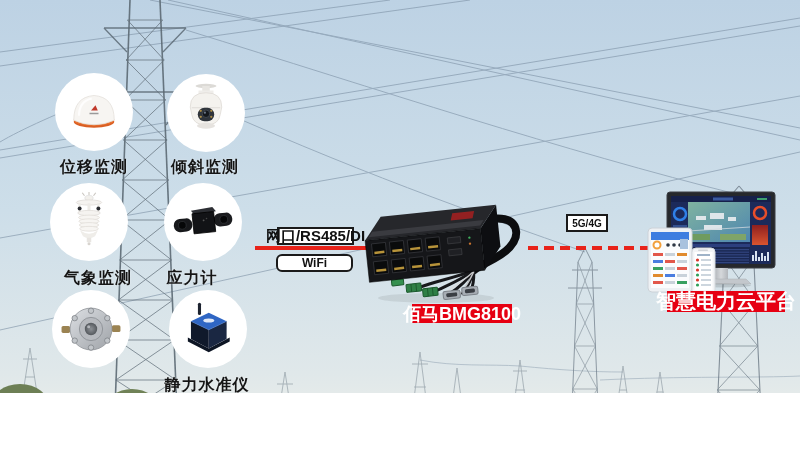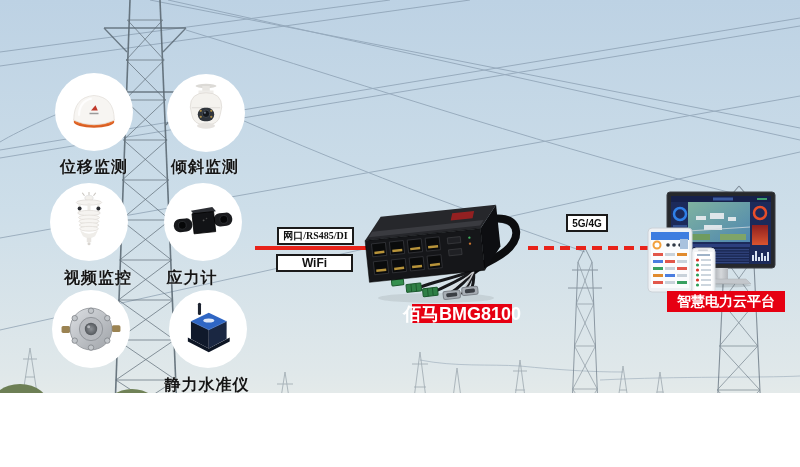--- a/index.html
+++ b/index.html
@@ -268,26 +268,26 @@
       <polygon points="18,30 41,19 64,30 41,41" fill="#2f66c4"></polygon>
       <ellipse cx="41" cy="29" rx="7" ry="2.6" fill="#ffffff" opacity="0.85"></ellipse>
       <polygon points="18,30 18,53 41,65 41,41" fill="#10192b"></polygon>
       <polygon points="64,30 64,53 41,65 41,41" fill="#1a2742"></polygon>
       <path d="M18,30 L41,41 L64,30" stroke="#4a7fd6" stroke-width="0.8" fill="none"></path>
     </svg>
   </div>
 
   <div class="sensor-label" style="left:94px;top:157px;">位移监测</div>
   <div class="sensor-label" style="left:205px;top:157px;">倾斜监测</div>
-  <div class="sensor-label" style="left:98px;top:268px;">视频监控</div>
+  <div class="sensor-label" style="left:98px;top:268px;">气象监测</div>
   <div class="sensor-label" style="left:192px;top:268px;">应力计</div>
   <div class="sensor-label" style="left:207px;top:375px;">静力水准仪</div>
 
-  <div class="conn-box" style="left:277px;top:227px;width:77px;height:18px;font-size:10px;font-family:Liberation Serif, serif;">网口/RS485/DI</div>
-  <div class="conn-box" style="left:276px;top:254px;width:77px;height:18px;font-size:12px;">WiFi</div>
+  <div class="conn-box" style="left:277px;top:227px;width:77px;height:18px;font-size:15px;">网口/RS485/DI</div>
+  <div class="conn-box" style="left:276px;top:254px;width:77px;height:18px;font-size:12px;border-radius:6px;">WiFi</div>
   <div class="conn-box" style="left:566px;top:214px;width:42px;height:18px;font-size:10px;">5G/4G</div>
 
   <div class="group" style="left:358px;top:196px;width:175px;height:115px;">
     <svg width="175" height="115" viewBox="0 0 175 115">
       <ellipse cx="78" cy="102" rx="58" ry="5" fill="#000" opacity="0.08"></ellipse>
       <g transform="rotate(-6 70 50)">
 
         <path d="M142,30 C162,32 164,48 151,60 C140,70 122,73 113,79" stroke="#0c0d0f" stroke-width="8" fill="none" stroke-linecap="round"></path>
         <g stroke="#17181b" stroke-width="3" fill="none">
           <path d="M113,79 C96,84 72,86 58,90"></path>
@@ -474,15 +474,15 @@
             <rect x="71" y="91" width="10" height="2" fill="#cdd6de"></rect>
           <circle cx="67.5" cy="97" r="1.6" fill="#d9382a"></circle>
             <rect x="71" y="96" width="10" height="2" fill="#cdd6de"></rect>
           <circle cx="67.5" cy="102" r="1.6" fill="#2fa05a"></circle>
             <rect x="71" y="101" width="10" height="2" fill="#cdd6de"></rect>
         </g>
       </g>
     </svg>
   </div>
 
-  <div class="red-label" style="left:667px;top:291px;width:118px;height:21px;font-size:14px;">智慧电力云平台</div>
+  <div class="red-label" style="left:667px;top:291px;width:118px;height:21px;font-size:20px;">智慧电力云平台</div>
 
 </div>
 
 </body></html>

